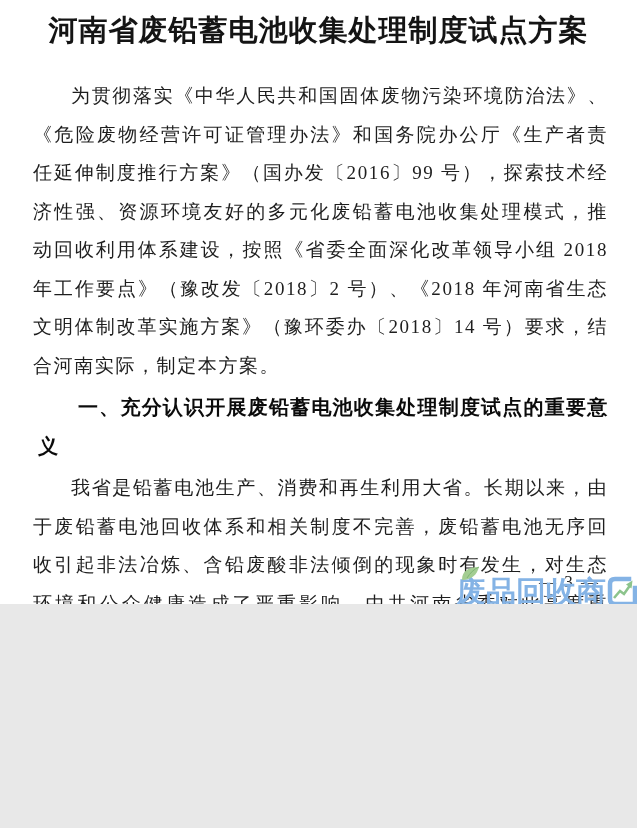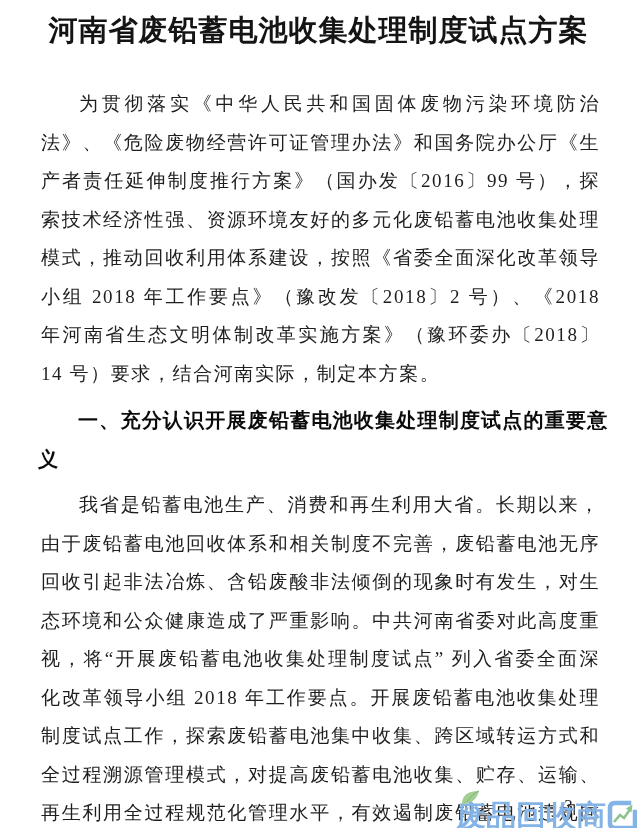--- a/index.html
+++ b/index.html
@@ -1,38 +1,38 @@
 <!DOCTYPE html>
 <html lang="zh"><head>
 <meta charset="utf-8">
 <style>
   html,body { margin:0; padding:0; background:#e8e8e8; }
   .page {
     position:relative;
-    width:637px; height:828px;
+    width:637px; height:604px;
     margin:0 auto;
     background:#ffffff;
     overflow:hidden;
     font-family:"Liberation Serif","DejaVu Serif",serif;
   }
   .doc-title {
     position:absolute; top:11px; left:0; right:0;
     text-align:center;
     font-size:29px; font-weight:700; color:#141414;
     letter-spacing:1px;
     font-family:"Liberation Serif","DejaVu Serif",serif;
   }
   .content {
     position:absolute; top:77px; left:33px; width:575px;
     font-size:19px; color:#1e1e1e;
     line-height:38.5px;
     text-align:justify;
     letter-spacing:1.6px;
   }
-  .para { margin:8px; text-indent:2em; }
+  .para { margin:0; text-indent:2em; }
   .section-heading {
     margin:3px 0 4px 5px;
     text-indent:2em;
     font-family:"Liberation Sans","DejaVu Sans",sans-serif;
     font-weight:700; color:#0b0b0b;
     font-size:20px; letter-spacing:0.8px;
   }
   .page-number {
     position:absolute; bottom:12px; right:37px;
     font-size:17px; color:#2a2a2a;

